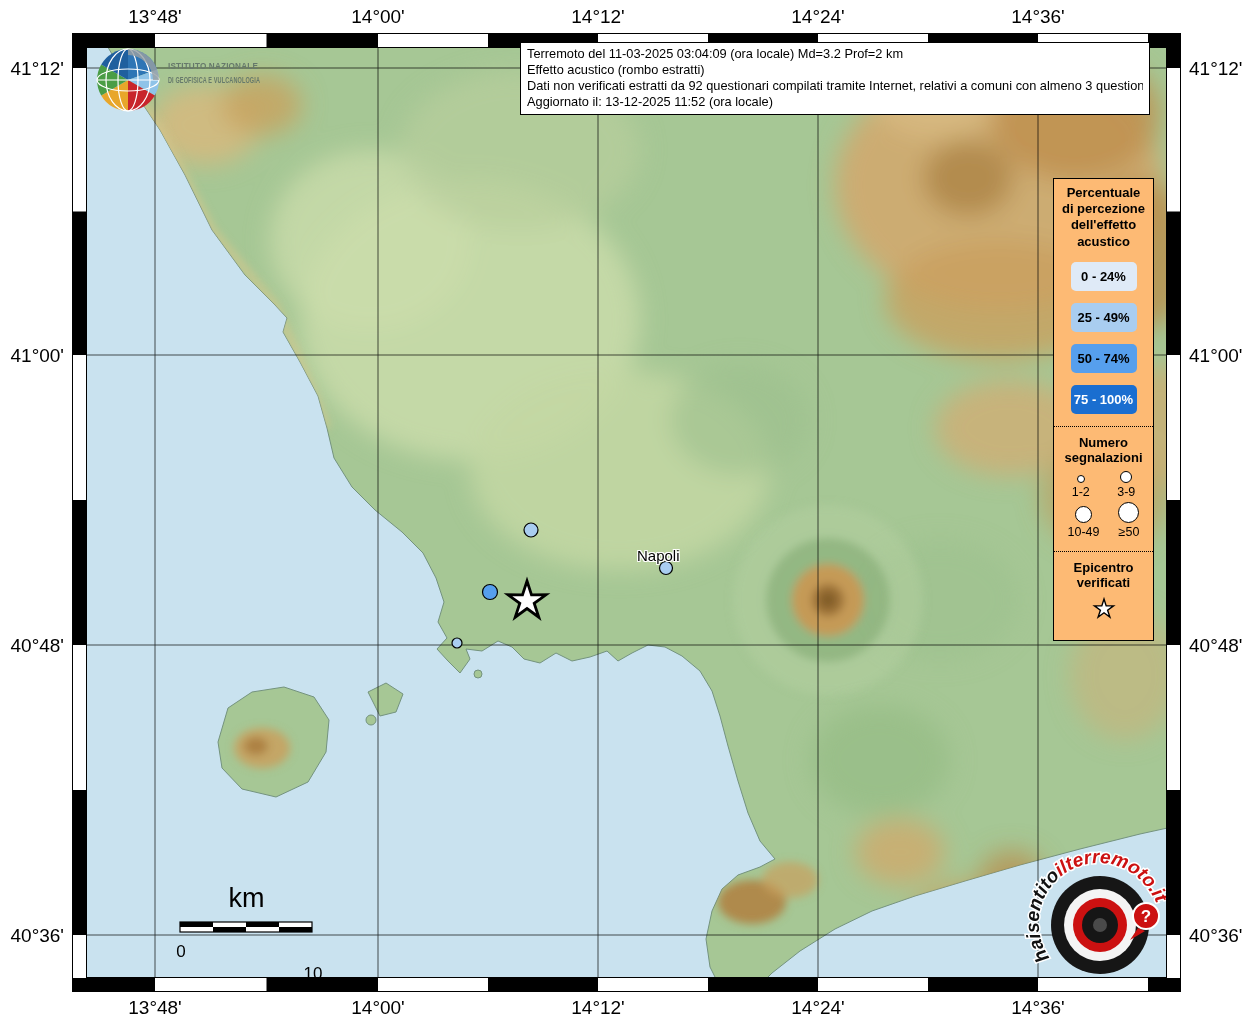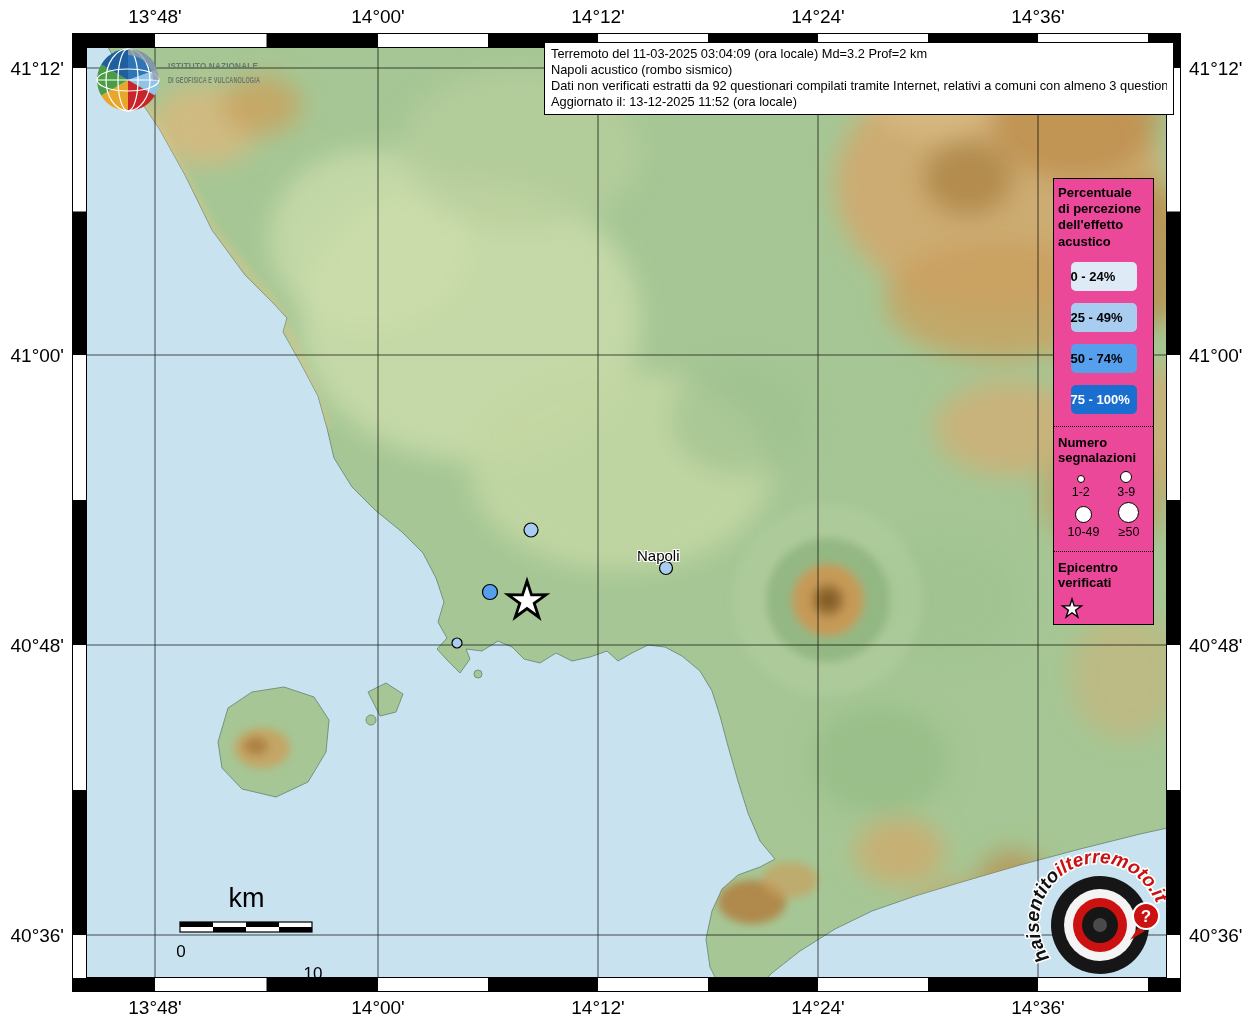--- a/index.html
+++ b/index.html
@@ -5,26 +5,26 @@
   html,body{margin:0;padding:0;background:#fff;}
   #stage{position:relative;width:1255px;height:1024px;background:#fff;overflow:hidden;
          font-family:"Liberation Sans",sans-serif;color:#000;}
   #map-svg{position:absolute;left:0;top:0;}
 
   .coord{position:absolute;font-size:19px;white-space:nowrap;}
   .coord.cx{transform:translateX(-50%);}
   .coord.cl{width:58px;text-align:right;}
   .coord.cr{width:58px;text-align:left;}
 
-  #info-box{position:absolute;left:544px;top:42px;width:616px;background:#fff;
+  #info-box{position:absolute;left:520px;top:42px;width:616px;background:#fff;
             border:1px solid #000;padding:3px 6px 4px;font-size:12.8px;line-height:15.9px;}
   .info-line{white-space:nowrap;overflow:hidden;}
 
-  #legend{position:absolute;left:1053px;top:178px;width:101px;background:#ec4899;
-          border:1px solid #000;box-sizing:border-box;padding:6px 4px 0;}
+  #legend{position:absolute;left:1053px;top:178px;width:101px;background:#fdba74;
+          border:1px solid #000;box-sizing:border-box;padding:6px 4px 16px;text-align:center;}
   .lg-title{font-weight:bold;font-size:13px;line-height:16.2px;white-space:pre-line;margin-bottom:4px;}
   .swatch{width:66px;height:29px;margin:12px auto 0;border-radius:5px;font-weight:bold;
           font-size:13px;line-height:29px;}
   .lg-div{border-top:1px dotted #000;margin:12px -4px 8px;}
   .lg-sub{font-weight:bold;font-size:13px;line-height:15.5px;white-space:pre-line;margin-bottom:5px;}
   .circ-row{display:flex;justify-content:space-around;align-items:flex-end;padding:0 4px;margin:3px 0;gap:8px;}
   .circ-item{display:flex;flex-direction:column;align-items:center;gap:2px;}
   .c{border:1.5px solid #000;border-radius:50%;background:#fff;box-sizing:border-box;}
   .c1{width:8px;height:8px;}.c2{width:12px;height:12px;}
   .c3{width:17px;height:17px;}.c4{width:21px;height:21px;}
@@ -261,21 +261,21 @@
 <div class="coord cl" style="left:6px;top:635px">40°48'</div>
 <div class="coord cl" style="left:6px;top:925px">40°36'</div>
 
 <div class="coord cr" style="left:1189px;top:58px">41°12'</div>
 <div class="coord cr" style="left:1189px;top:345px">41°00'</div>
 <div class="coord cr" style="left:1189px;top:635px">40°48'</div>
 <div class="coord cr" style="left:1189px;top:925px">40°36'</div>
 
 <div id="info-box">
   <div class="info-line">Terremoto del 11-03-2025 03:04:09 (ora locale) Md=3.2 Prof=2 km</div>
-  <div class="info-line">Napoli acustico (rombo sismico)</div>
+  <div class="info-line">Effetto acustico (rombo estratti)</div>
   <div class="info-line">Dati non verificati estratti da 92 questionari compilati tramite Internet, relativi a comuni con almeno 3 questionari.</div>
   <div class="info-line">Aggiornato il: 13-12-2025 11:52 (ora locale)</div>
 </div>
 
 <div id="legend">
   <div class="lg-title">Percentuale
 di percezione
 dell'effetto
 acustico</div>
 

